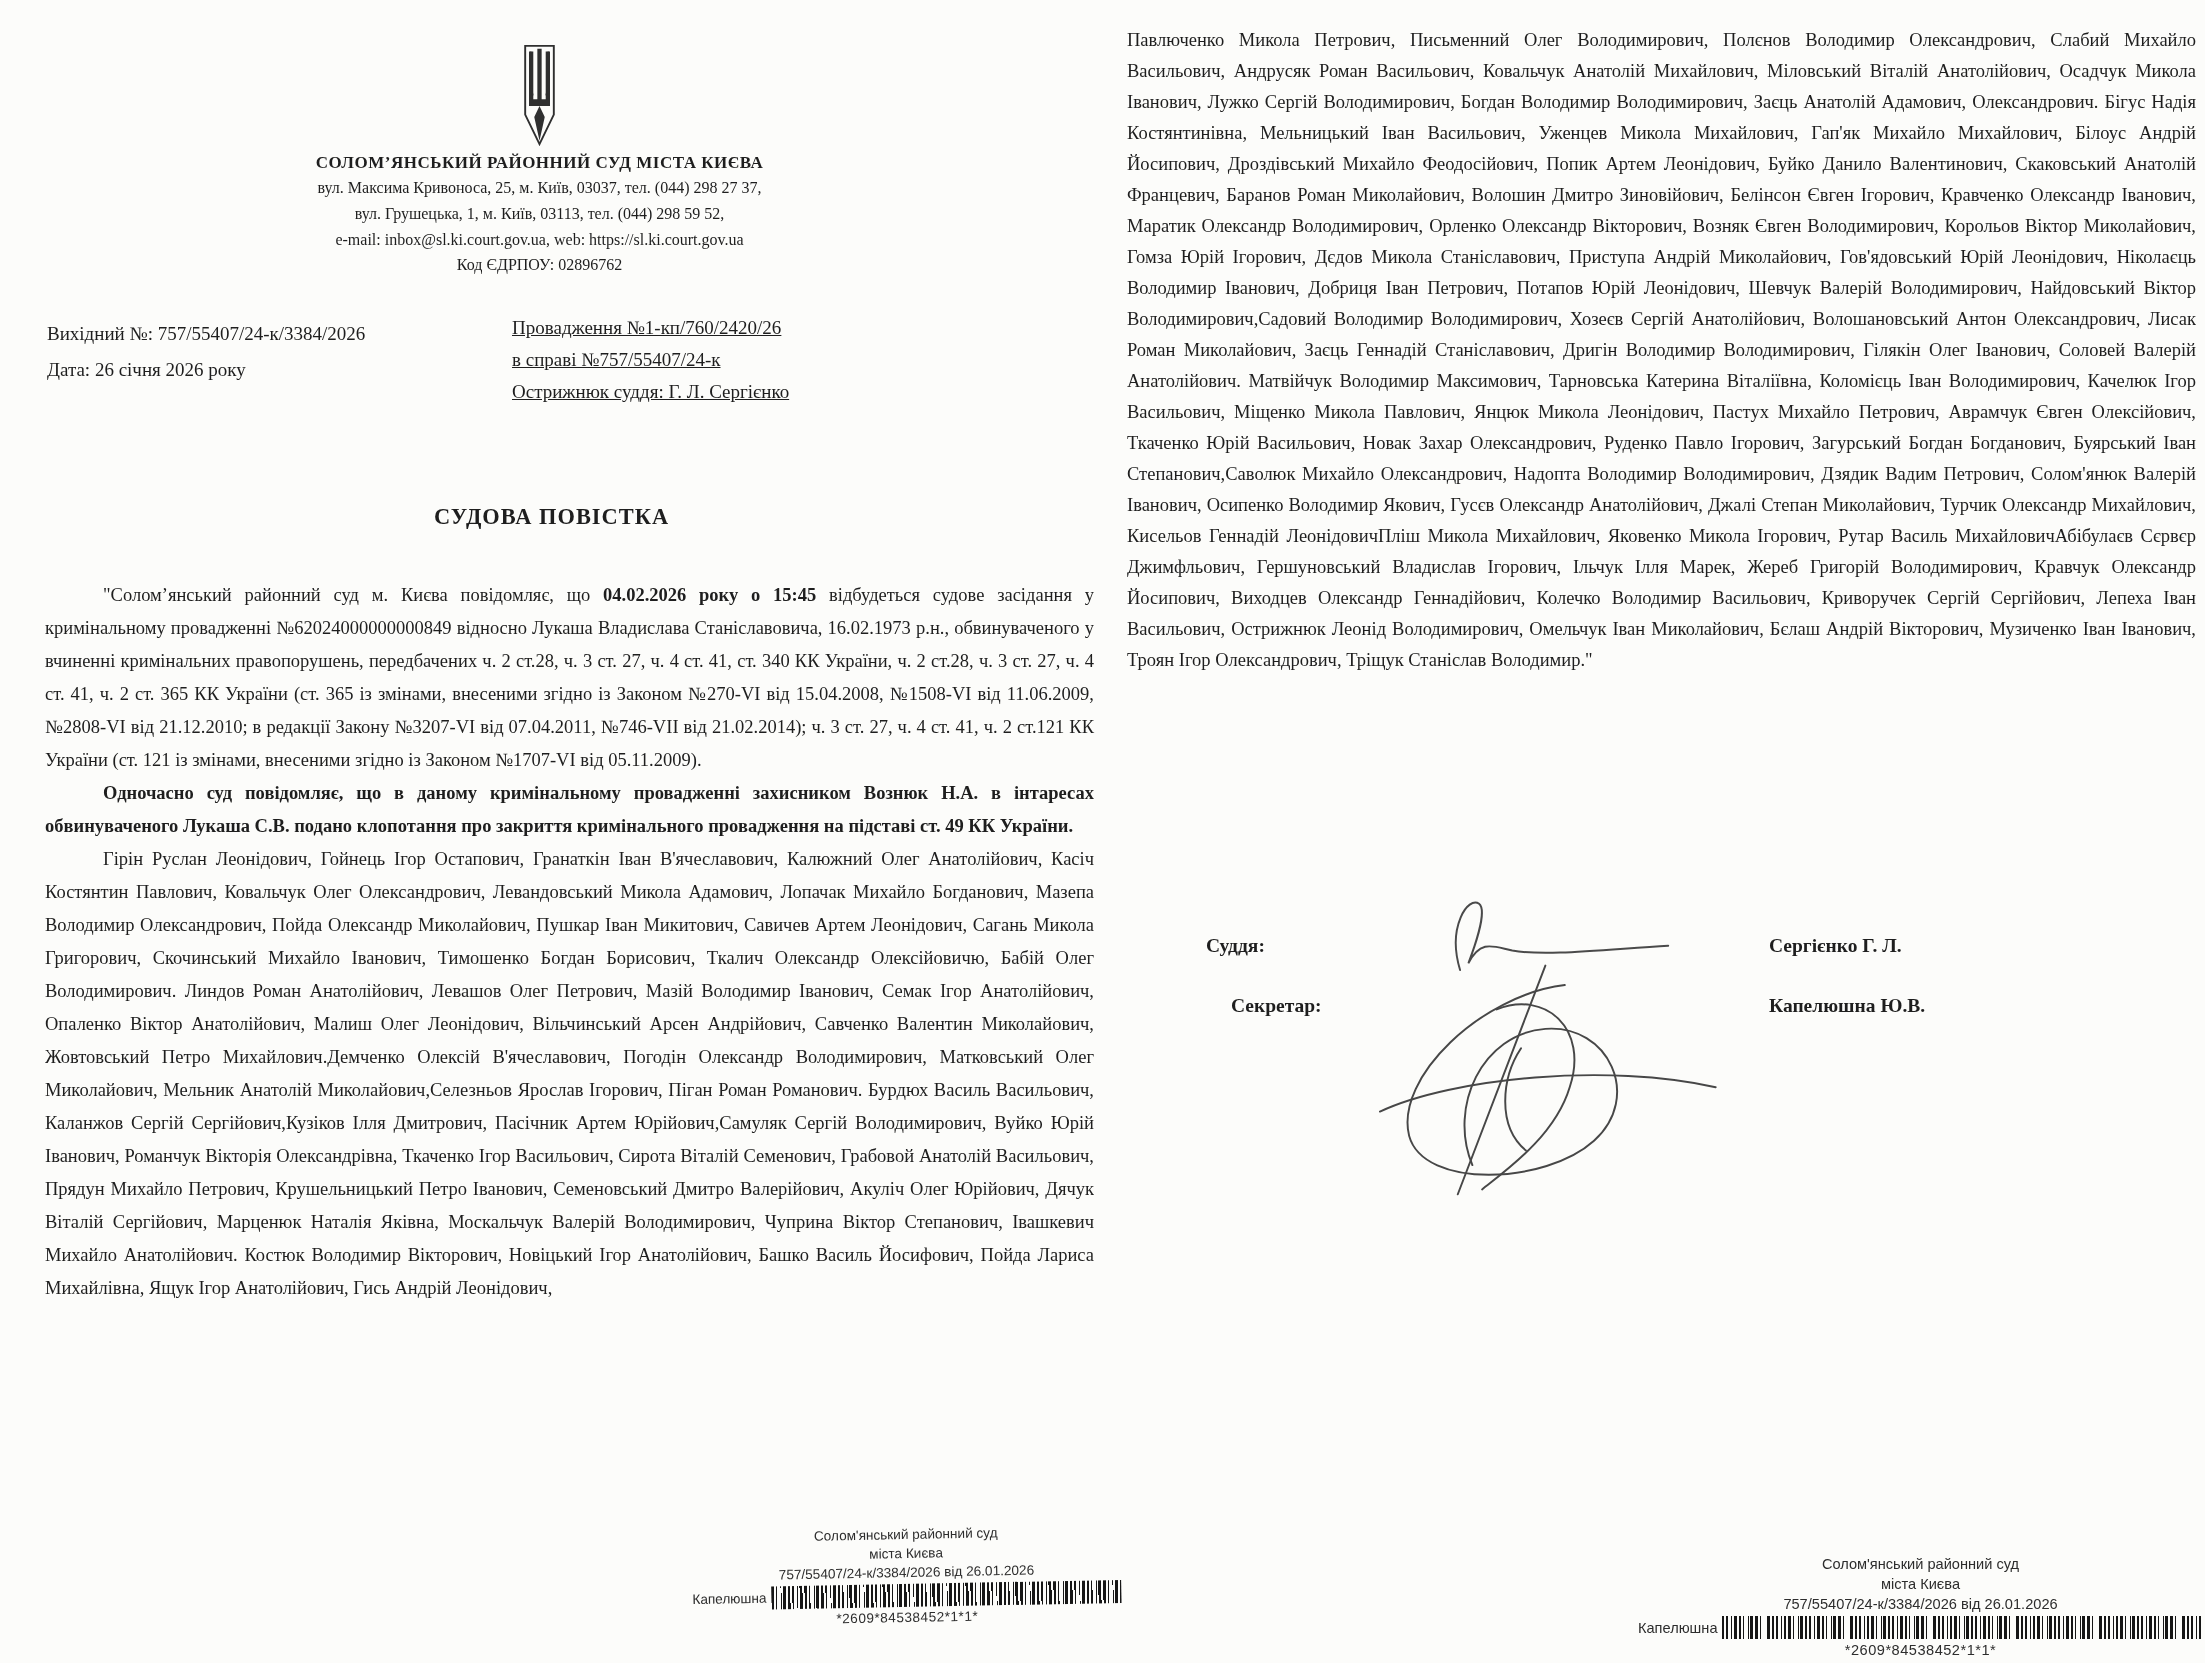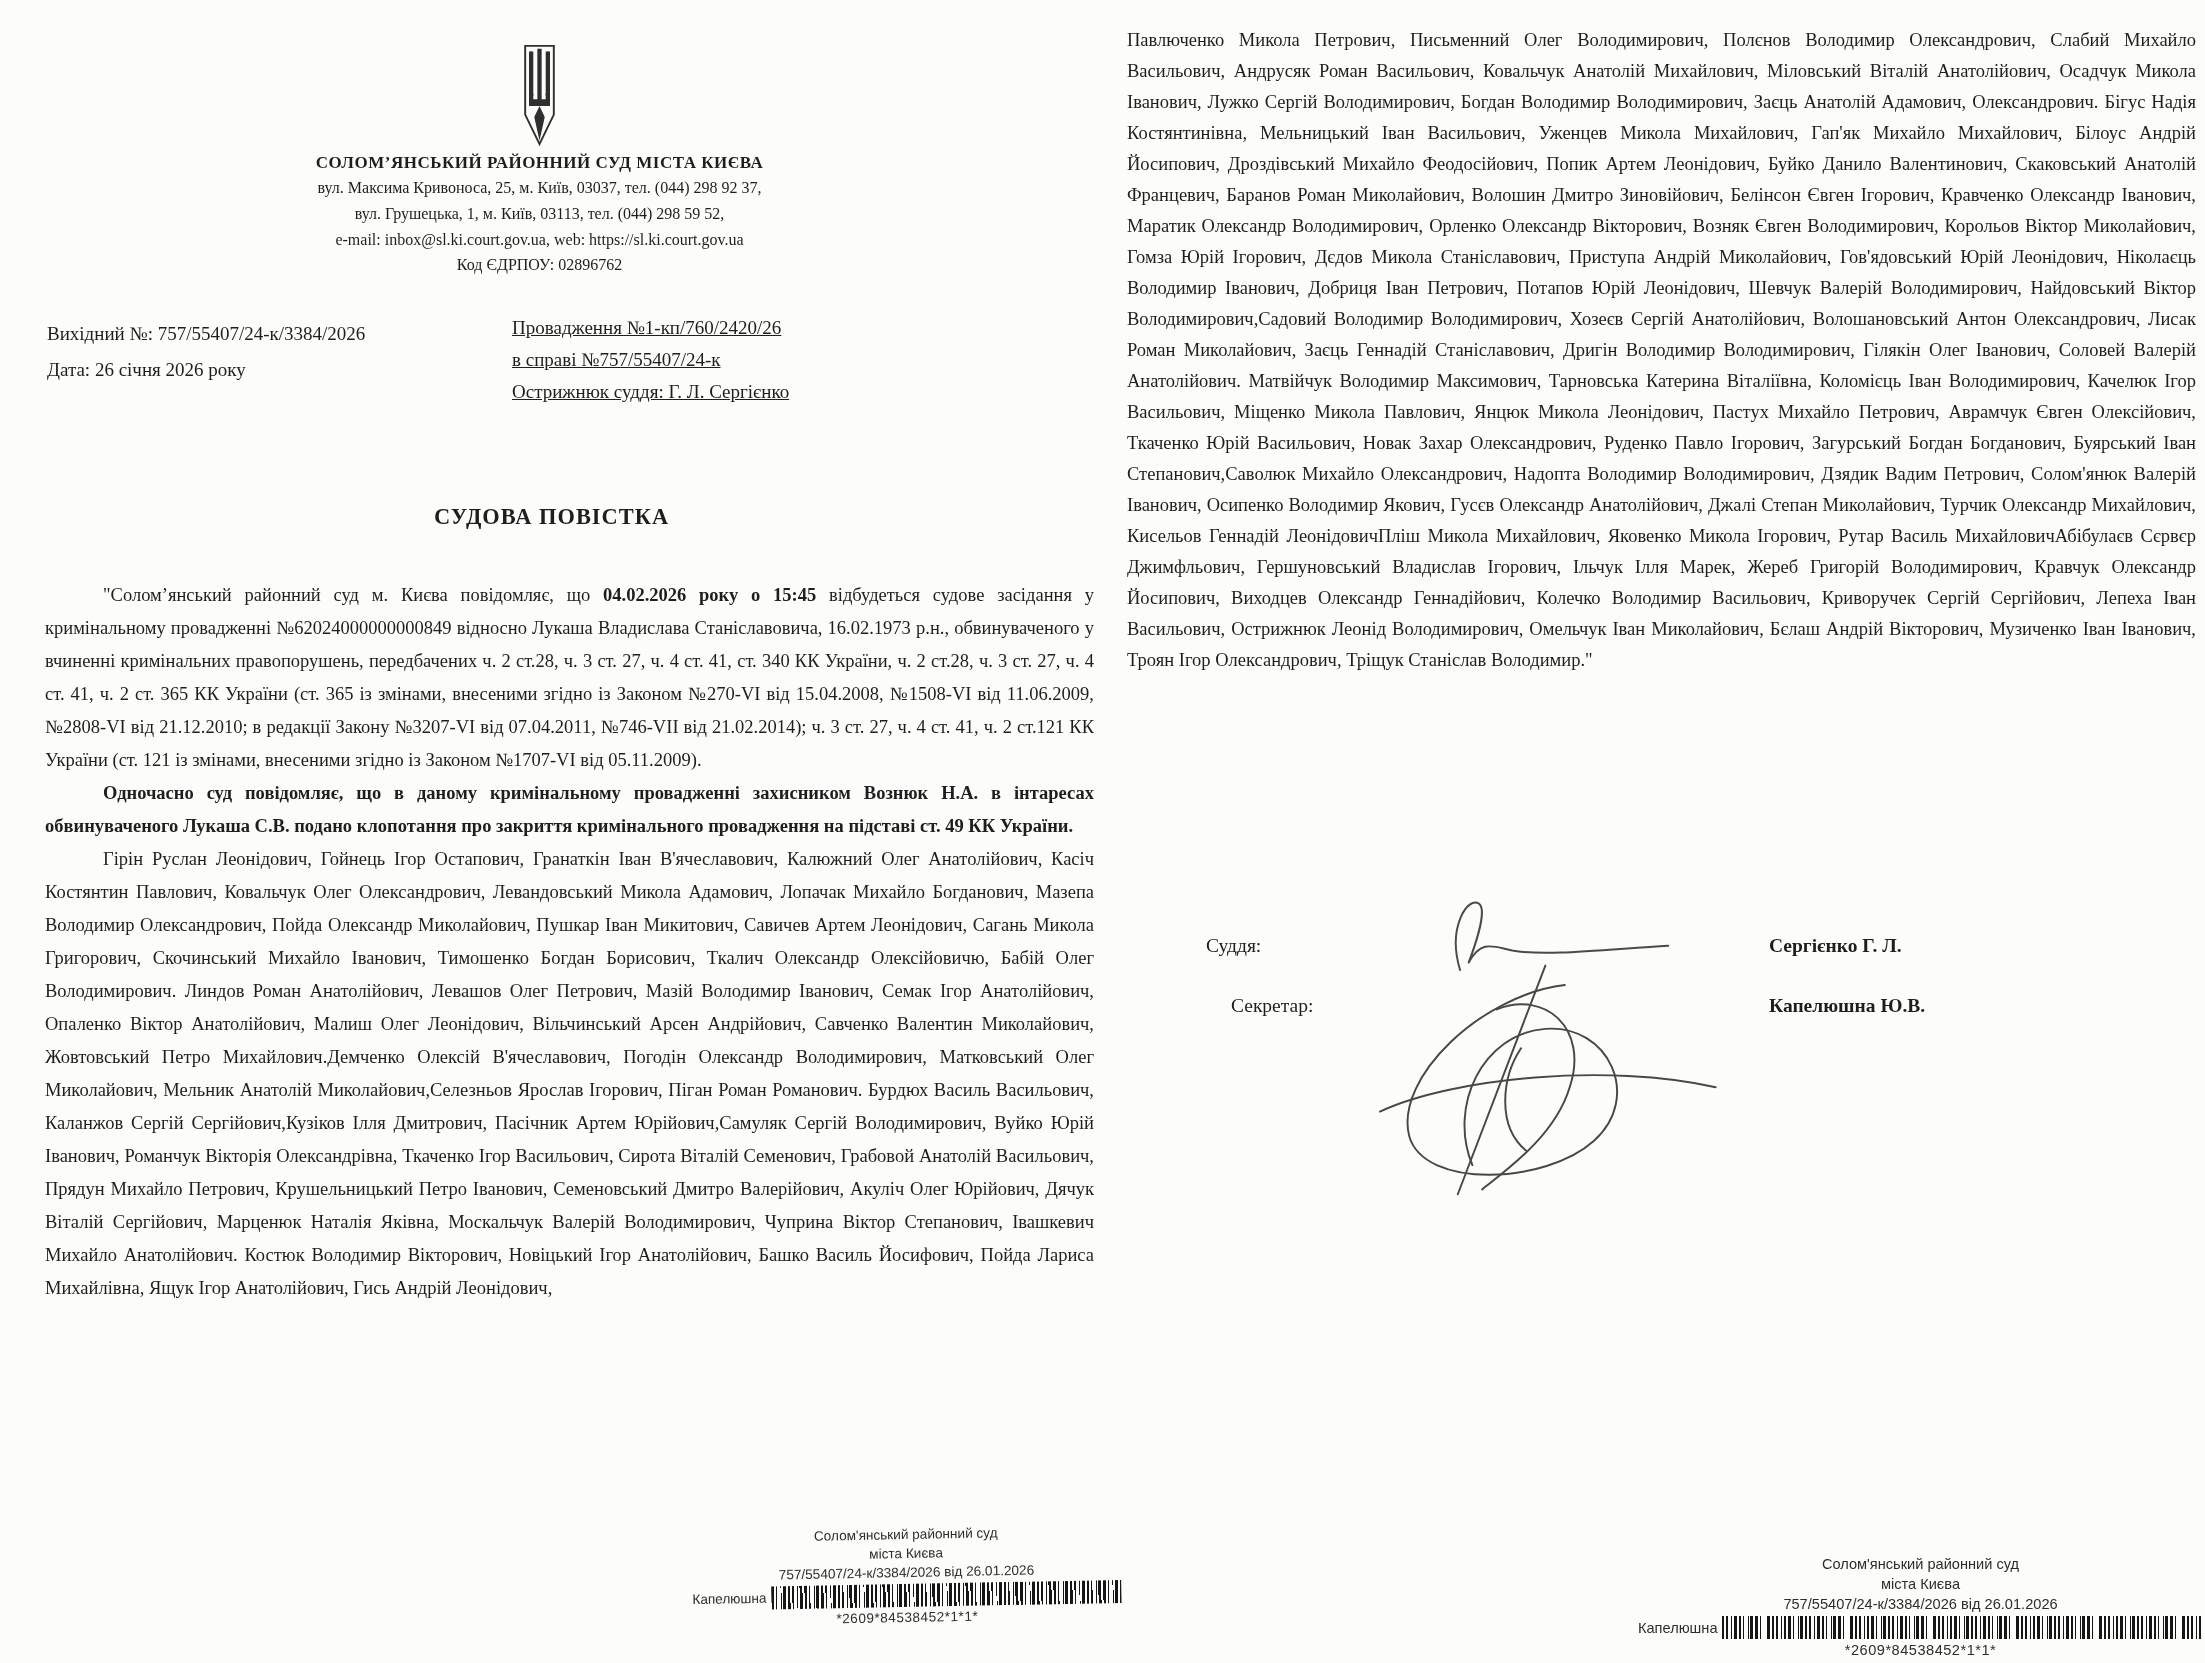--- a/index.html
+++ b/index.html
@@ -20,21 +20,21 @@
   .ref-left{position:absolute;left:47px;top:316px;font-size:19px;line-height:36px;}
   .ref-right{position:absolute;left:512px;top:312px;width:583px;text-align:left;font-size:19px;line-height:32px;text-decoration:underline;}
   
   .doc-title{position:absolute;left:0;top:504px;width:1103px;text-align:center;font-size:22.4px;font-weight:700;letter-spacing:1px;}
   .body-left{position:absolute;left:45px;top:579px;width:1049px;font-size:18.5px;line-height:33px;text-align:justify;}
   .body-left p{margin:0;text-indent:58px;}
   .body-left p + p{}
   .b{font-weight:700;}
   
   .body-right{position:absolute;left:1127px;top:25px;width:1069px;font-size:18.5px;line-height:31px;text-align:justify;}
-  .sig-label{position:absolute;font-size:19.5px;font-weight:400;}
+  .sig-label{position:absolute;font-size:19.5px;font-weight:700;}
   .sig-name{position:absolute;font-size:19.5px;font-weight:700;}
   .sig-svg{position:absolute;}
   
   .stamp{position:absolute;font-family:"Liberation Sans","DejaVu Sans",sans-serif;color:#2d2d2d;text-align:center;}
   .stamp-left{left:692px;top:1525px;width:429px;font-size:13.6px;line-height:19px;transform:rotate(-1.1deg);}
   .stamp-right{left:1638px;top:1554px;width:565px;font-size:14.6px;line-height:20px;}
   .stamp .bc-row{display:flex;align-items:center;gap:4.9px;margin-top:1.9px;}
   .stamp .signer{white-space:nowrap;}
   .barcode{flex:1;height:23.4px;background:repeating-linear-gradient(90deg,#161616 0 2.4px,transparent 2.4px 4.4px,#161616 4.4px 5.8px,transparent 5.8px 9.3px,#161616 9.3px 10.2px,transparent 10.2px 11.7px,#161616 11.7px 14.6px,transparent 14.6px 16.6px);}
   .bc-num{margin-top:1px;letter-spacing:0.5px;}
@@ -44,21 +44,21 @@
 
 <div class="scan">
 
   <div class="header">
     <svg class="emblem" width="35" height="105" viewBox="0 0 72 220" xmlns="http://www.w3.org/2000/svg">
       <path d="M6 6 H66 V150 L36 212 L6 150 Z" fill="none" stroke="#2f2f2f" stroke-width="4"></path>
       <path d="M14 18 h9 v100 h-9 z M49 18 h9 v100 h-9 z M31.5 12 h9 v106 h-9 z M14 118 h44 v14 h-44 z M36 132 l11 23 -11 50 -11 -50 z" fill="#2f2f2f"></path>
       <path d="M18 18 q-6 50 4 92 M54 18 q6 50 -4 92" fill="none" stroke="#2f2f2f" stroke-width="3"></path>
     </svg>
     <div class="court-name">СОЛОМ’ЯНСЬКИЙ РАЙОННИЙ СУД МІСТА КИЄВА</div>
-    <div class="addr">вул. Максима Кривоноса, 25, м. Київ, 03037, тел. (044) 298 92 37,</div>
+    <div class="addr">вул. Максима Кривоноса, 25, м. Київ, 03037, тел. (044) 298 27 37,</div>
     <div class="addr">вул. Грушецька, 1, м. Київ, 03113, тел. (044) 298 59 52,</div>
     <div class="addr">e-mail: inbox@sl.ki.court.gov.ua, web: https://sl.ki.court.gov.ua</div>
     <div class="addr">Код ЄДРПОУ: 02896762</div>
   </div>
 
   <div class="ref-left">
     <div>Вихідний №: 757/55407/24-к/3384/2026</div>
     <div>Дата: 26 січня 2026 року</div>
   </div>
 

